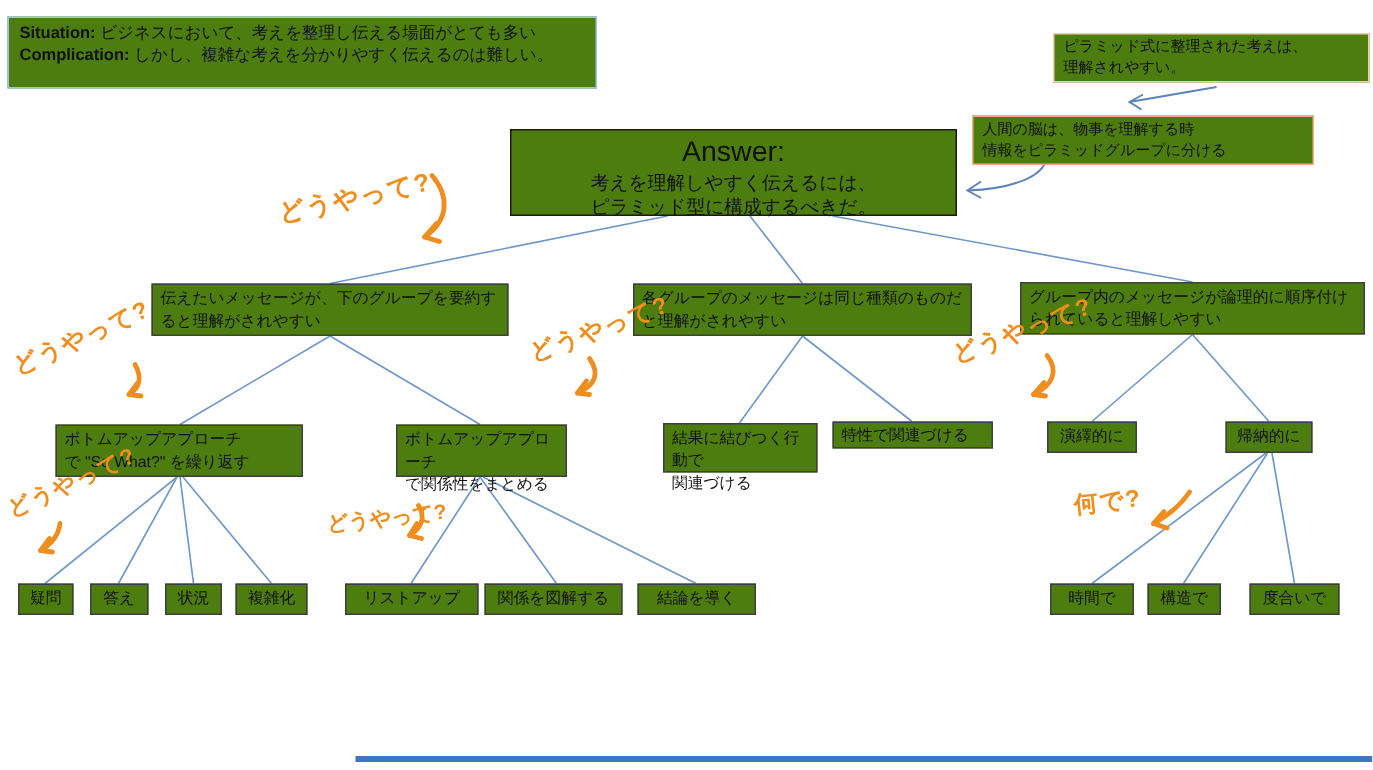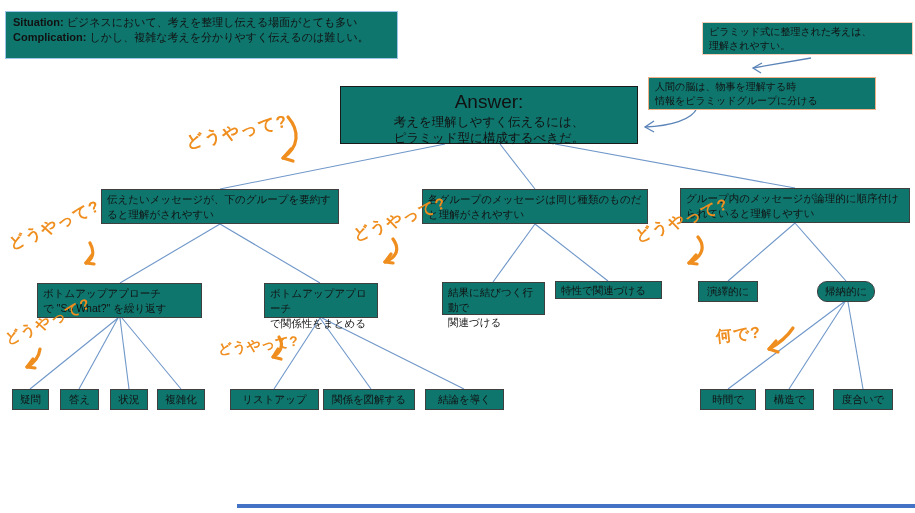--- a/index.html
+++ b/index.html
@@ -6,21 +6,21 @@
   #canvas{
     position:relative;width:915px;height:513px;background:#fff;overflow:hidden;
     font-family:"Liberation Sans","DejaVu Sans",sans-serif;color:#111;
   }
   #overlay{position:absolute;left:0;top:0;width:915px;height:513px;z-index:0;}
   .tree-line{stroke:var(--connector-blue,#6f97c9);stroke-width:1.1;fill:none;}
   .blue-arrow{stroke:var(--arrow-blue,#5b84b8);stroke-width:1.3;fill:none;}
   .orange-stroke{stroke:var(--annotation-orange,#ef8e1e);stroke-width:3.2;fill:none;
     stroke-linecap:round;stroke-linejoin:round;}
   .box{
-    position:absolute;background:#0f766e;border:1px solid var(--box-border,#3f3f3f);
+    position:absolute;background:#4d7c0f;border:1px solid var(--box-border,#3f3f3f);
     box-sizing:border-box;font-size:10.5px;line-height:1.45;padding:2px 5px;z-index:1;
   }
   .prelines{white-space:pre-line;}
   .wrap{word-break:break-all;overflow:hidden;}
   .scq{
     left:5px;top:11px;width:393px;height:48px;border-color:var(--scq-border,#9dc3e6);
     font-size:11px;line-height:1.32;padding:3px 7px;
   }
   .scq b{font-weight:bold;}
   .note{line-height:1.4;font-size:10px;padding:2px 6px;}
@@ -33,21 +33,21 @@
   .answer-title{font-size:19px;line-height:1.25;}
   .answer-body{font-size:12.5px;line-height:1.3;}
   .l2a{left:101px;top:189px;width:238px;height:35px;}
   .l2b{left:422px;top:189px;width:226px;height:35px;}
   .l2c{left:680px;top:188px;width:230px;height:35px;}
   .l3-topdown{left:37px;top:283px;width:165px;height:35px;}
   .l3-bottomup{left:264px;top:283px;width:114px;height:35px;}
   .l3-action{left:442px;top:282px;width:103px;height:33px;}
   .l3-trait{left:555px;top:281px;width:107px;height:18px;padding:1px 5px;}
   .l3-deductive{left:698px;top:281px;width:60px;height:21px;text-align:center;padding:2px 2px;}
-  .l3-inductive{left:817px;top:281px;width:58px;height:21px;text-align:center;padding:2px 2px;border-radius:10px;}
+  .l3-inductive{left:817px;top:281px;width:58px;height:21px;text-align:center;padding:2px 2px;}
   .leaf{top:389px;height:21px;text-align:center;padding:2px 2px;}
   .lf-q{left:12px;width:37px;}
   .lf-a{left:60px;width:39px;}
   .lf-s{left:110px;width:38px;}
   .lf-c{left:157px;width:48px;}
   .lf-list{left:230px;width:89px;}
   .lf-diagram{left:323px;width:92px;}
   .lf-conclude{left:425px;width:79px;}
   .lf-time{left:700px;width:56px;}
   .lf-structure{left:765px;width:49px;}

